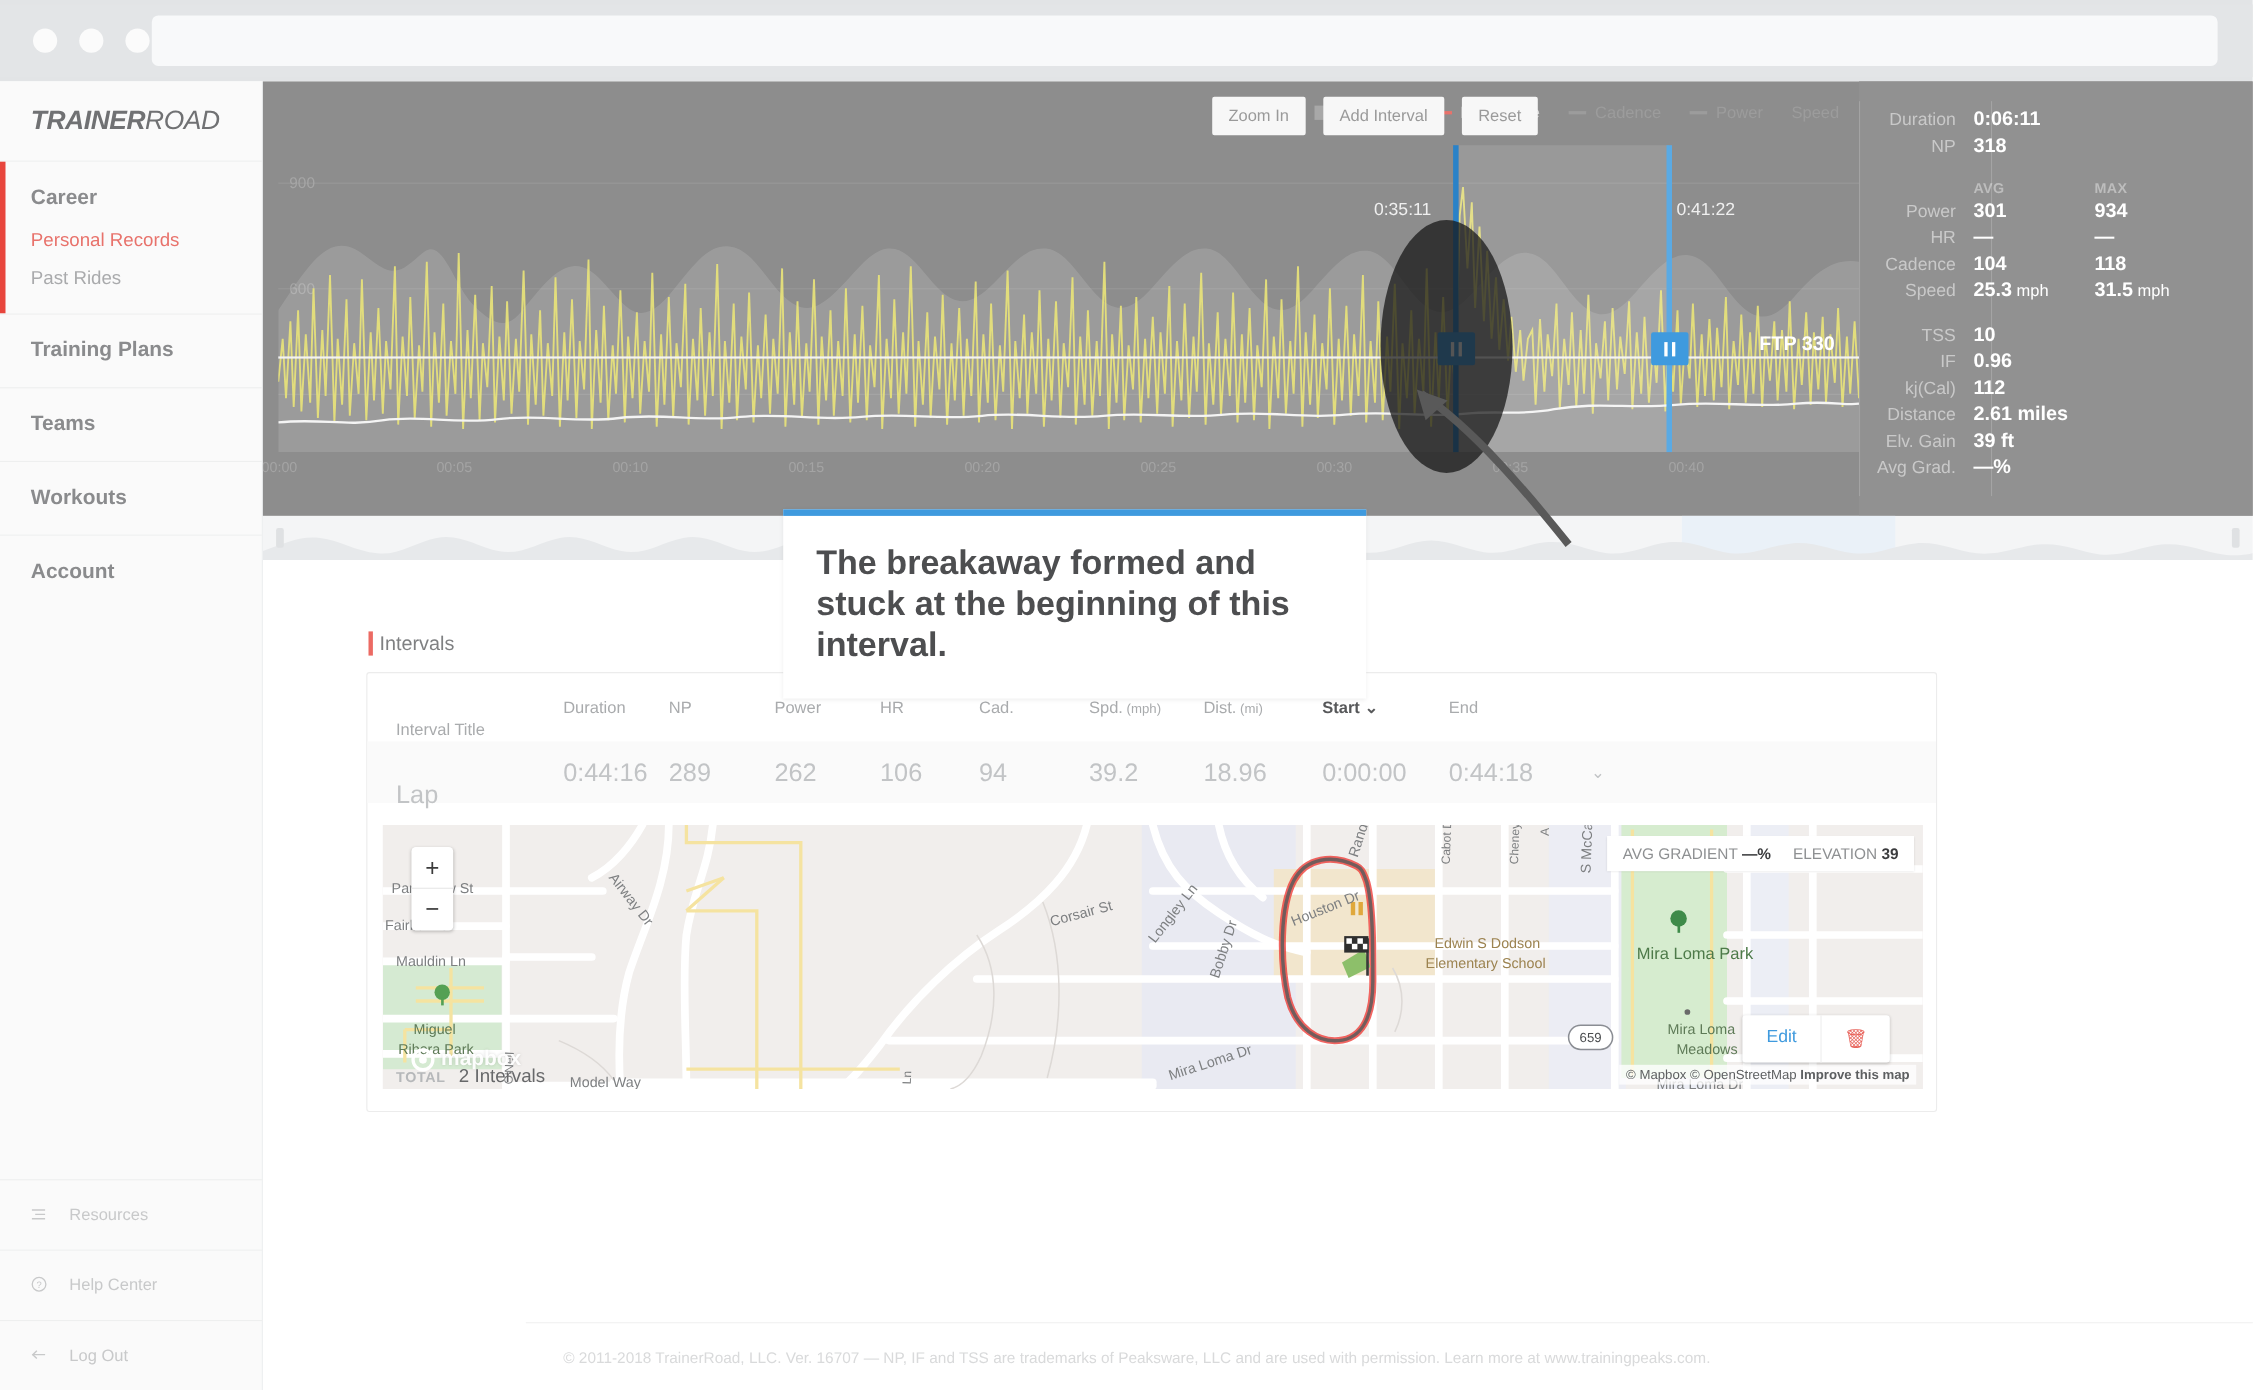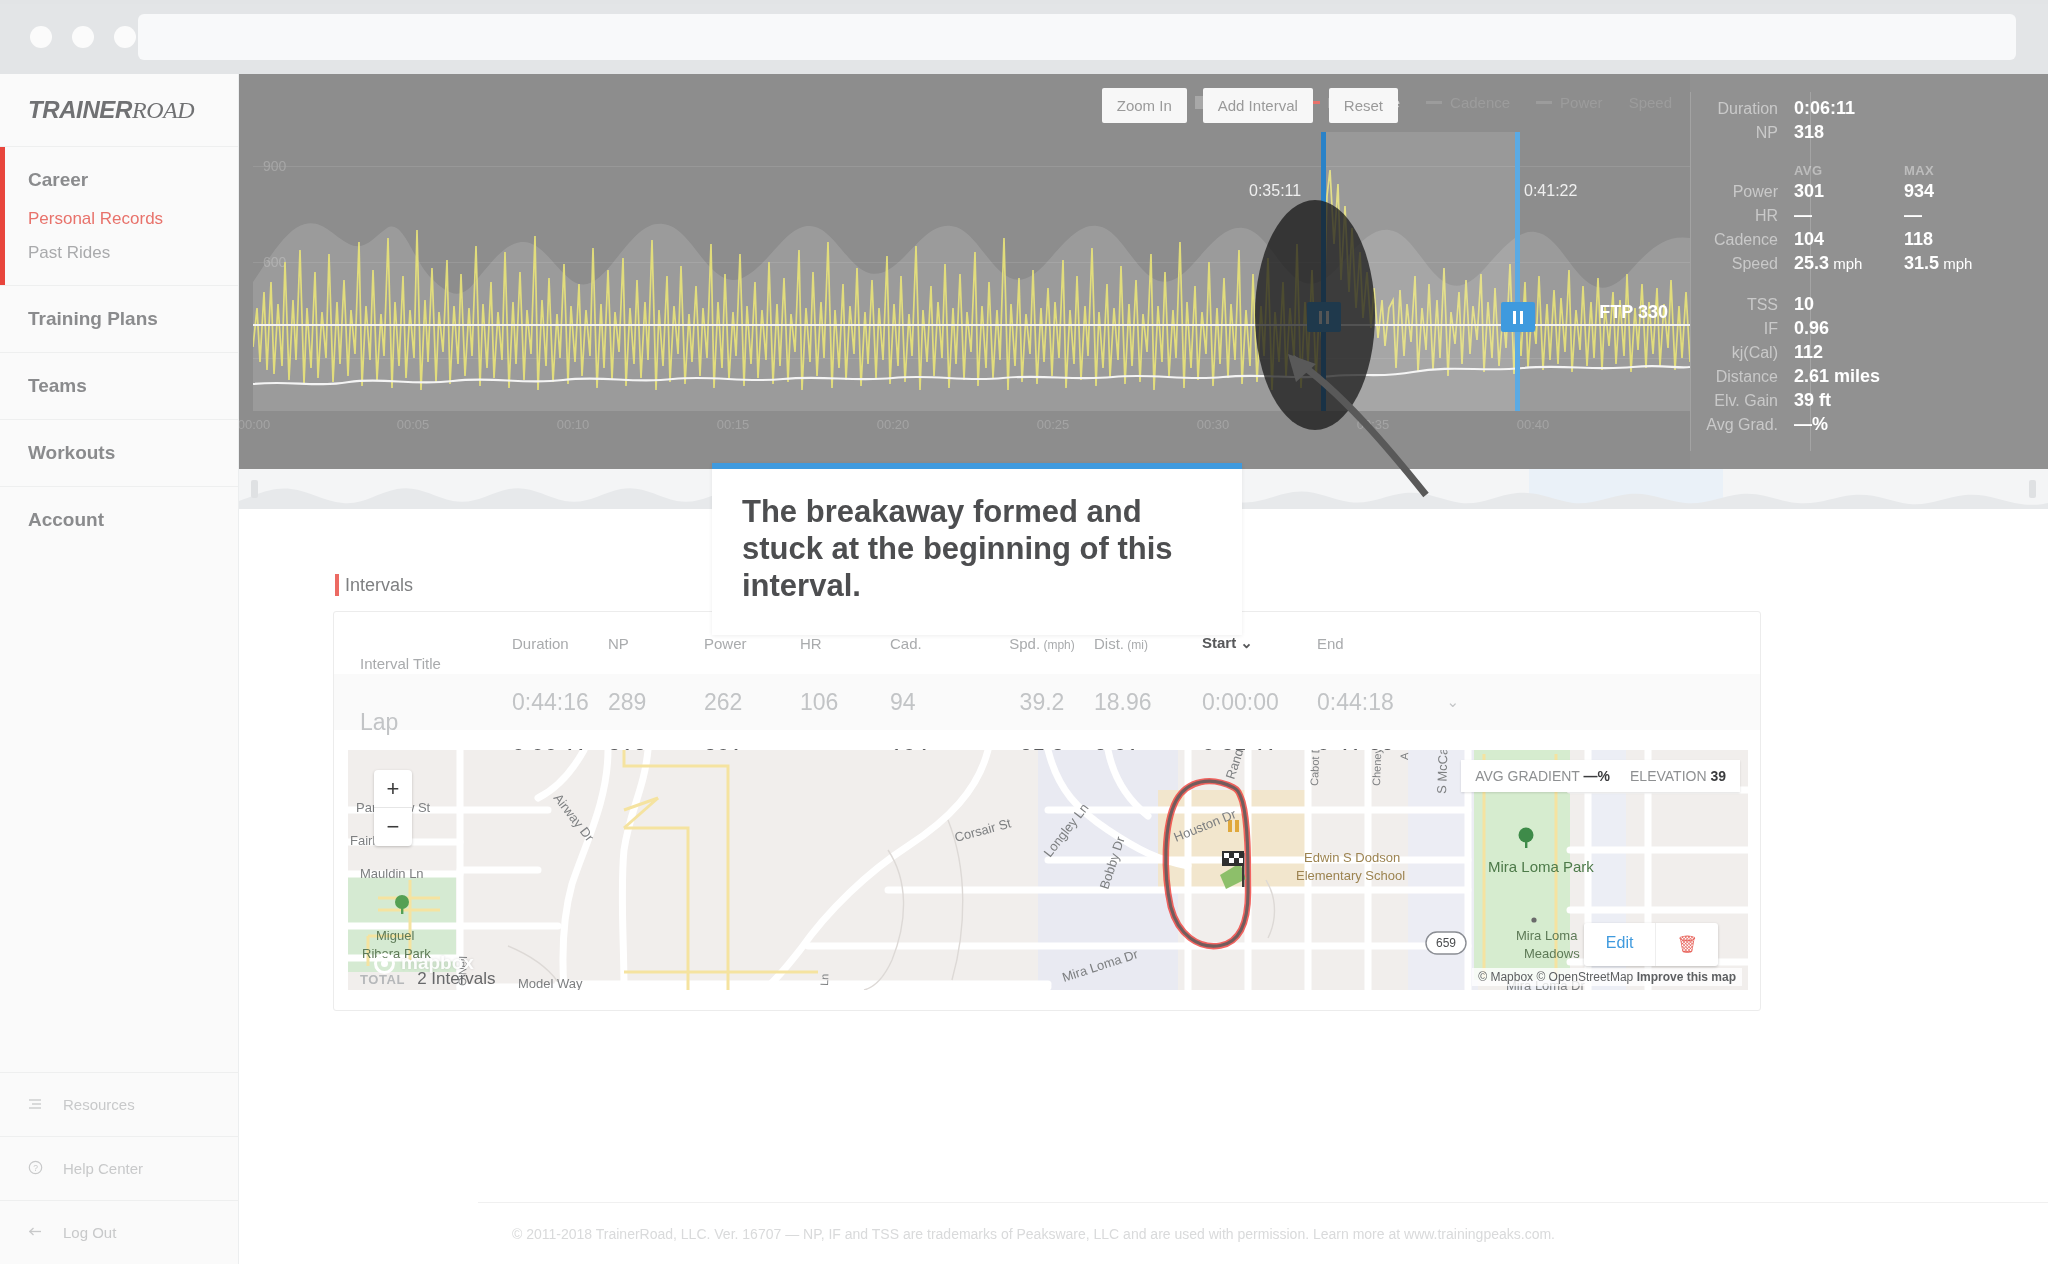--- a/index.html
+++ b/index.html
@@ -24,21 +24,21 @@
     background: #f8f9fa; border-radius: 6px;
   }
 
   
   .sidebar {
     position: absolute; left: 0; top: 74px; width: 239px; height: 1190px;
     background: #fafafa; border-right: 1px solid #eceeef;
   }
   .logo-wrap { height: 72px; display: flex; align-items: center; padding-left: 28px; }
   .logo { font-size: 24px; font-weight: 700; letter-spacing: -0.4px; color: #707173; font-style: italic; }
-  .logo .thin { font-weight: 400; font-family: Liberation Serif, serif; }
+  .logo .thin { font-weight: 400; }
   .navgroup { border-top: 1px solid #eeefef; padding: 22px 0 22px 28px; position: relative; }
   .navgroup.active::before {
     content: ""; position: absolute; left: 0; top: 0; bottom: 0; width: 5px; background: #e8453c;
   }
   .navitem { font-size: 19px; font-weight: 700; color: #8a8b8d; margin-bottom: 18px; }
   .navitem:last-child { margin-bottom: 0; }
   .subitem { font-size: 17px; font-weight: 400; color: #a9aaac; margin-bottom: 14px; }
   .subitem.sel { color: #e8726b; }
   .subitem:last-child { margin-bottom: 0; }
   .sidebar-bottom { position: absolute; left: 0; bottom: 0; width: 239px; }
@@ -120,21 +120,21 @@
   .trow.muted { background: #fafafa; }
   .trow.muted .td { color: #c2c4c6; }
   .td { font-size: 23px; color: #595a5c; }
   .chev { color: #b8babc; font-size: 15px; }
   .c-title { width: 152px; margin-top: 40px; }
   .c-dur { width: 96px; }
   .c-np { width: 96px; }
   .c-pow { width: 96px; }
   .c-hr { width: 90px; }
   .c-cad { width: 100px; }
-  .c-spd { width: 104px; text-align: center; }
+  .c-spd { width: 104px; }
   .c-dist { width: 108px; }
   .c-start { width: 115px; }
   .c-end { width: 112px; }
   .c-chev { width: 30px; text-align: right; }
 
   
   .mapwrap {
     position: absolute; left: 14px; top: 138px; width: 1400px; height: 240px; overflow: hidden;
     background: #efecea;
   }

